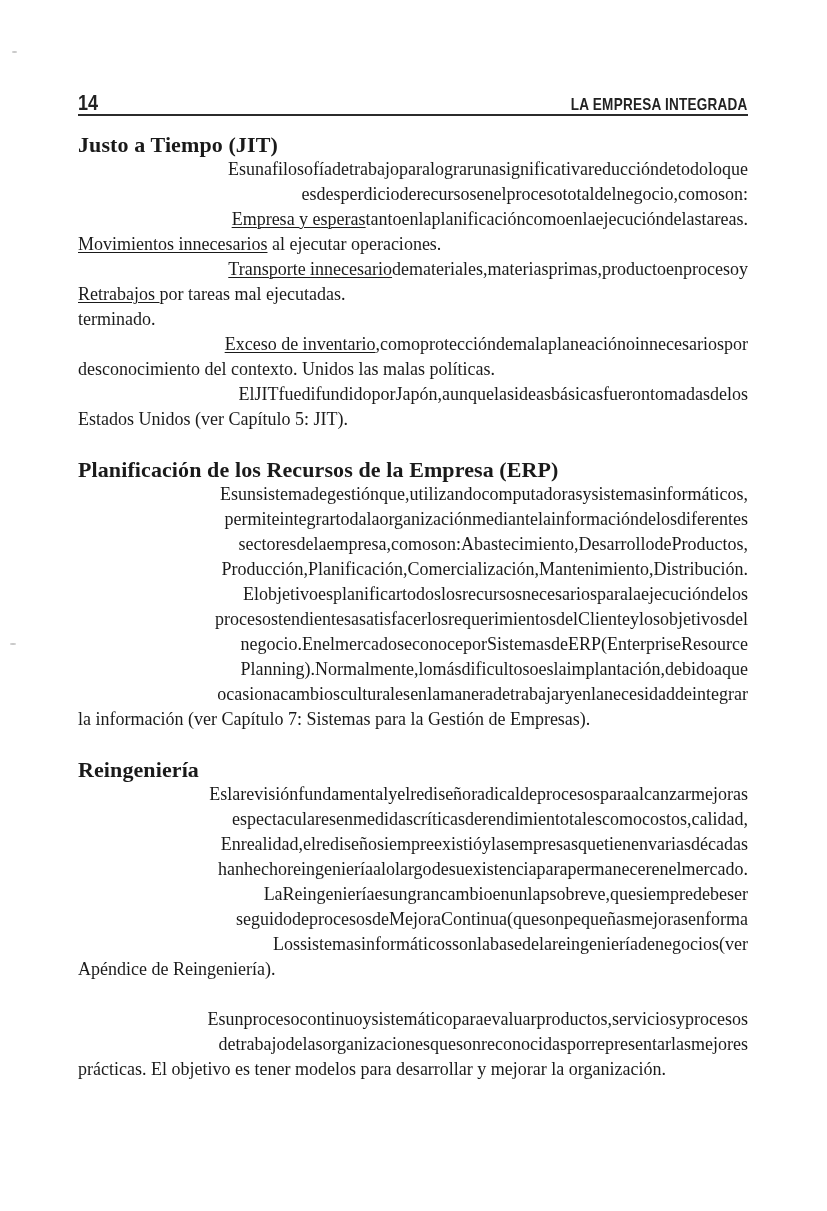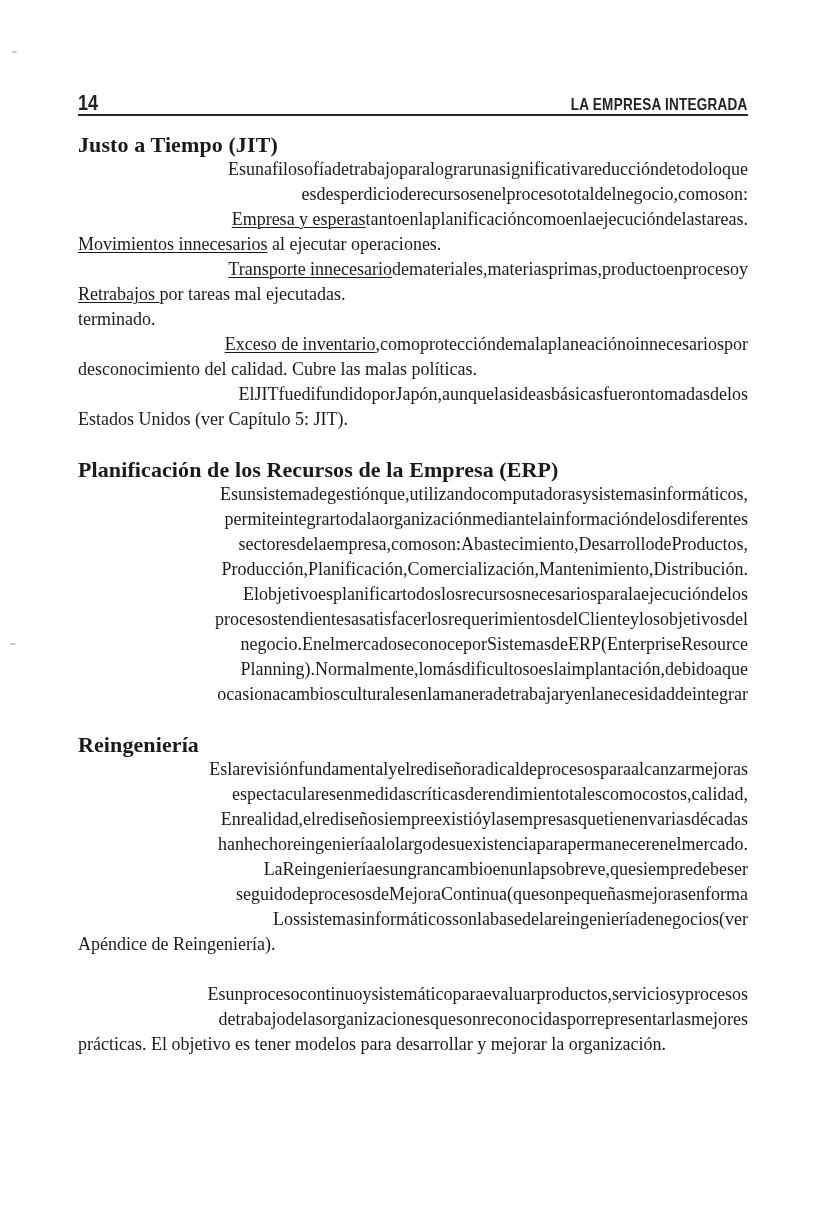--- a/index.html
+++ b/index.html
@@ -193,21 +193,21 @@
         <span>,</span>
         <span>como</span>
         <span>protección</span>
         <span>de</span>
         <span>mala</span>
         <span>planeación</span>
         <span>o</span>
         <span>innecesarios</span>
         <span>por</span>
       </div>
-      <div class="ln flow">desconocimiento del calidad. Cubre las malas políticas.</div>
+      <div class="ln flow">desconocimiento del contexto. Unidos las malas políticas.</div>
       <div class="ln just">
         <span>El</span>
         <span>JIT</span>
         <span>fue</span>
         <span>difundido</span>
         <span>por</span>
         <span>Japón,</span>
         <span>aunque</span>
         <span>las</span>
         <span>ideas</span>
@@ -330,20 +330,21 @@
         <span>manera</span>
         <span>de</span>
         <span>trabajar</span>
         <span>y</span>
         <span>en</span>
         <span>la</span>
         <span>necesidad</span>
         <span>de</span>
         <span>integrar</span>
       </div>
+      <div class="ln flow">la información (ver Capítulo 7: Sistemas para la Gestión de Empresas).</div>
       <div class="gap"></div>
       <div class="ln flow hd">Reingeniería</div>
       <div class="ln just">
         <span>Es</span>
         <span>la</span>
         <span>revisión</span>
         <span>fundamental</span>
         <span>y</span>
         <span>el</span>
         <span>rediseño</span>

